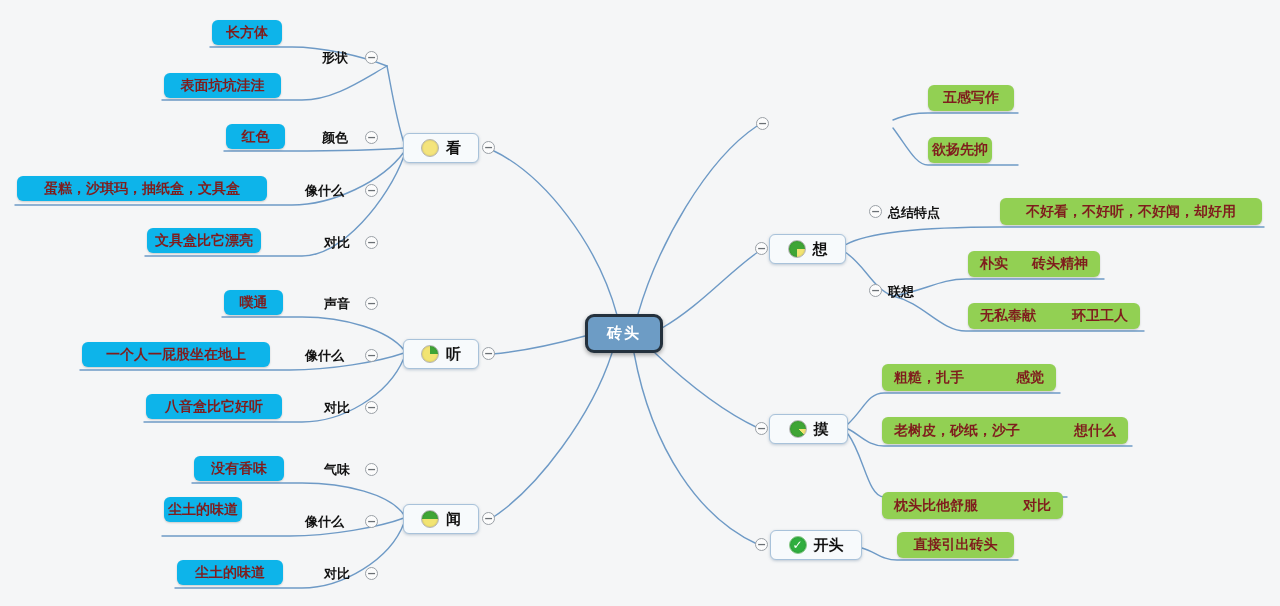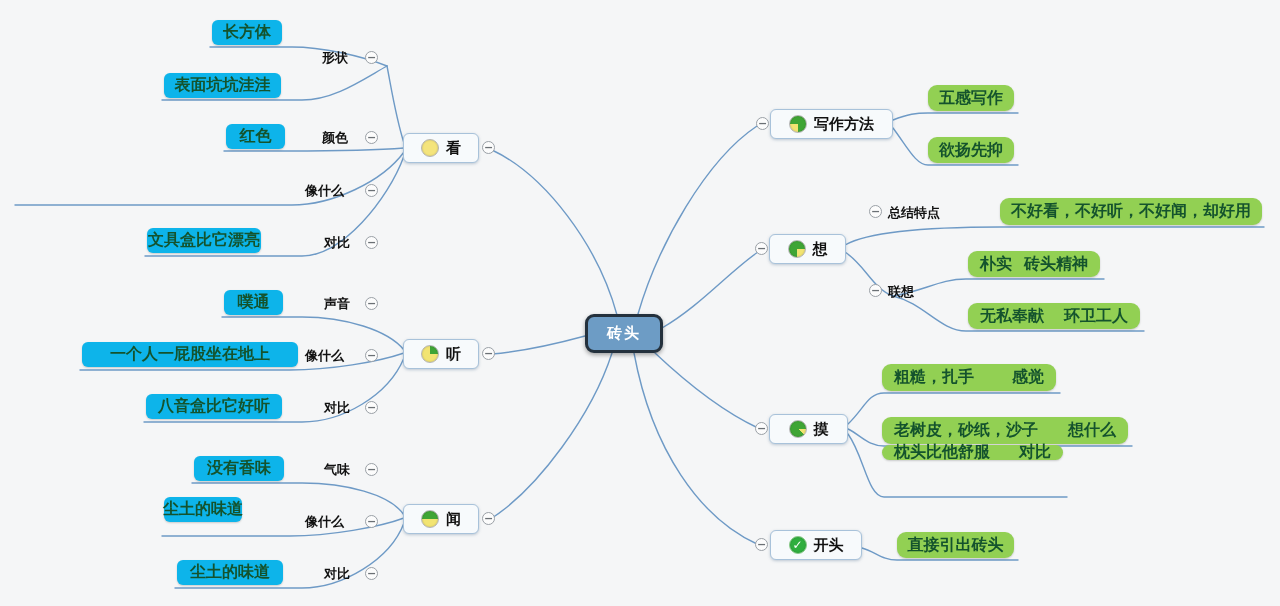--- a/index.html
+++ b/index.html
@@ -10,26 +10,26 @@
     position:relative;overflow:hidden;
   }
   #map{position:absolute;inset:0;}
   svg.wires{position:absolute;left:0;top:0;z-index:1;}
   svg.wires path{fill:none;stroke:#6e9ac6;stroke-width:1.4;stroke-linecap:round;}
 
   
   .leaf{
     position:absolute;z-index:3;height:25px;
     display:flex;align-items:center;justify-content:center;
-    border-radius:6px;font-size:16px;font-weight:700;color:#14532d;
+    border-radius:6px;font-size:14px;font-weight:700;color:#7f1d1d;
     box-shadow:0 1px 2px rgba(0,0,0,.18);
     white-space:nowrap;box-sizing:border-box;
   }
   .cyan{background:#0db4ea;}
-  .green{background:#92d053;border-radius:9px;}
+  .green{background:#92d053;}
   .split{justify-content:space-between;padding:7px 12px;}
 
   
   .lbl{
     position:absolute;z-index:3;font-size:13px;font-weight:700;color:#111;
     white-space:nowrap;
   }
 
   
   .main{
@@ -130,24 +130,20 @@
   </div>
   <div class="main" style="left:403px;top:339px;width:76px;height:30px">
     <span class="marker m-ting"></span>
     <span>听</span>
   </div>
   <div class="main" style="left:403px;top:504px;width:76px;height:30px">
     <span class="marker m-wen"></span>
     <span>闻</span>
   </div>
 
-  <div class="main" style="left:770px;top:109px;width:123px;height:30px">
-    <span class="marker m-xz"></span>
-    <span>写作方法</span>
-  </div>
   <div class="main" style="left:769px;top:234px;width:77px;height:30px">
     <span class="marker m-xiang"></span>
     <span>想</span>
   </div>
   <div class="main" style="left:769px;top:414px;width:79px;height:30px">
     <span class="marker m-mo"></span>
     <span>摸</span>
   </div>
   <div class="main" style="left:770px;top:530px;width:92px;height:30px">
     <span class="marker m-done">✓</span>
@@ -170,46 +166,49 @@
 
   <div class="leaf cyan" style="left:212px;top:20px;width:70px">
       <span>长方体</span>
     </div>
   <div class="leaf cyan" style="left:164px;top:73px;width:117px">
       <span>表面坑坑洼洼</span>
     </div>
   <div class="leaf cyan" style="left:226px;top:124px;width:59px">
       <span>红色</span>
     </div>
+  <div class="leaf cyan" style="left:17px;top:176px;width:250px">
+      <span>蛋糕，沙琪玛，抽纸盒，文具盒</span>
+    </div>
   <div class="leaf cyan" style="left:147px;top:228px;width:114px">
       <span>文具盒比它漂亮</span>
     </div>
   <div class="leaf cyan" style="left:224px;top:290px;width:59px">
       <span>噗通</span>
     </div>
-  <div class="leaf cyan" style="left:82px;top:342px;width:216px">
+  <div class="leaf cyan" style="left:82px;top:342px;width:188px">
       <span>一个人一屁股坐在地上</span>
     </div>
   <div class="leaf cyan" style="left:146px;top:394px;width:136px">
       <span>八音盒比它好听</span>
     </div>
   <div class="leaf cyan" style="left:194px;top:456px;width:90px">
       <span>没有香味</span>
     </div>
   <div class="leaf cyan" style="left:164px;top:497px;width:78px">
       <span>尘土的味道</span>
     </div>
   <div class="leaf cyan" style="left:177px;top:560px;width:106px">
       <span>尘土的味道</span>
     </div>
 
   <div class="leaf green" style="left:928px;top:85px;width:86px;height:26px">
       <span>五感写作</span>
     </div>
-  <div class="leaf green" style="left:928px;top:137px;width:86px;height:26px">
+  <div class="leaf green" style="left:928px;top:137px;width:64px;height:26px">
       <span>欲扬先抑</span>
     </div>
   <div class="leaf green" style="left:1000px;top:198px;width:262px;height:27px">
       <span>不好看，不好听，不好闻，却好用</span>
     </div>
   <div class="leaf green split" style="left:968px;top:251px;width:132px;height:26px">
     <span>朴实</span>
     <span>砖头精神</span>
   </div>
   <div class="leaf green split" style="left:882px;top:364px;width:174px;height:27px">
@@ -217,21 +216,21 @@
     <span>感觉</span>
   </div>
   <div class="leaf green split" style="left:968px;top:303px;width:172px;height:26px">
     <span>无私奉献</span>
     <span>环卫工人</span>
   </div>
   <div class="leaf green split" style="left:882px;top:417px;width:246px;height:27px">
     <span>老树皮，砂纸，沙子</span>
     <span>想什么</span>
   </div>
-  <div class="leaf green split" style="left:882px;top:445px;width:181px;height:15px">
+  <div class="leaf green split" style="left:882px;top:492px;width:181px;height:27px">
     <span>枕头比他舒服</span>
     <span>对比</span>
   </div>
   <div class="leaf green" style="left:897px;top:532px;width:117px;height:26px">
       <span>直接引出砖头</span>
     </div>
 
   <div class="minus" style="left:365px;top:51px">−</div>
   <div class="minus" style="left:365px;top:131px">−</div>
   <div class="minus" style="left:365px;top:184px">−</div>

